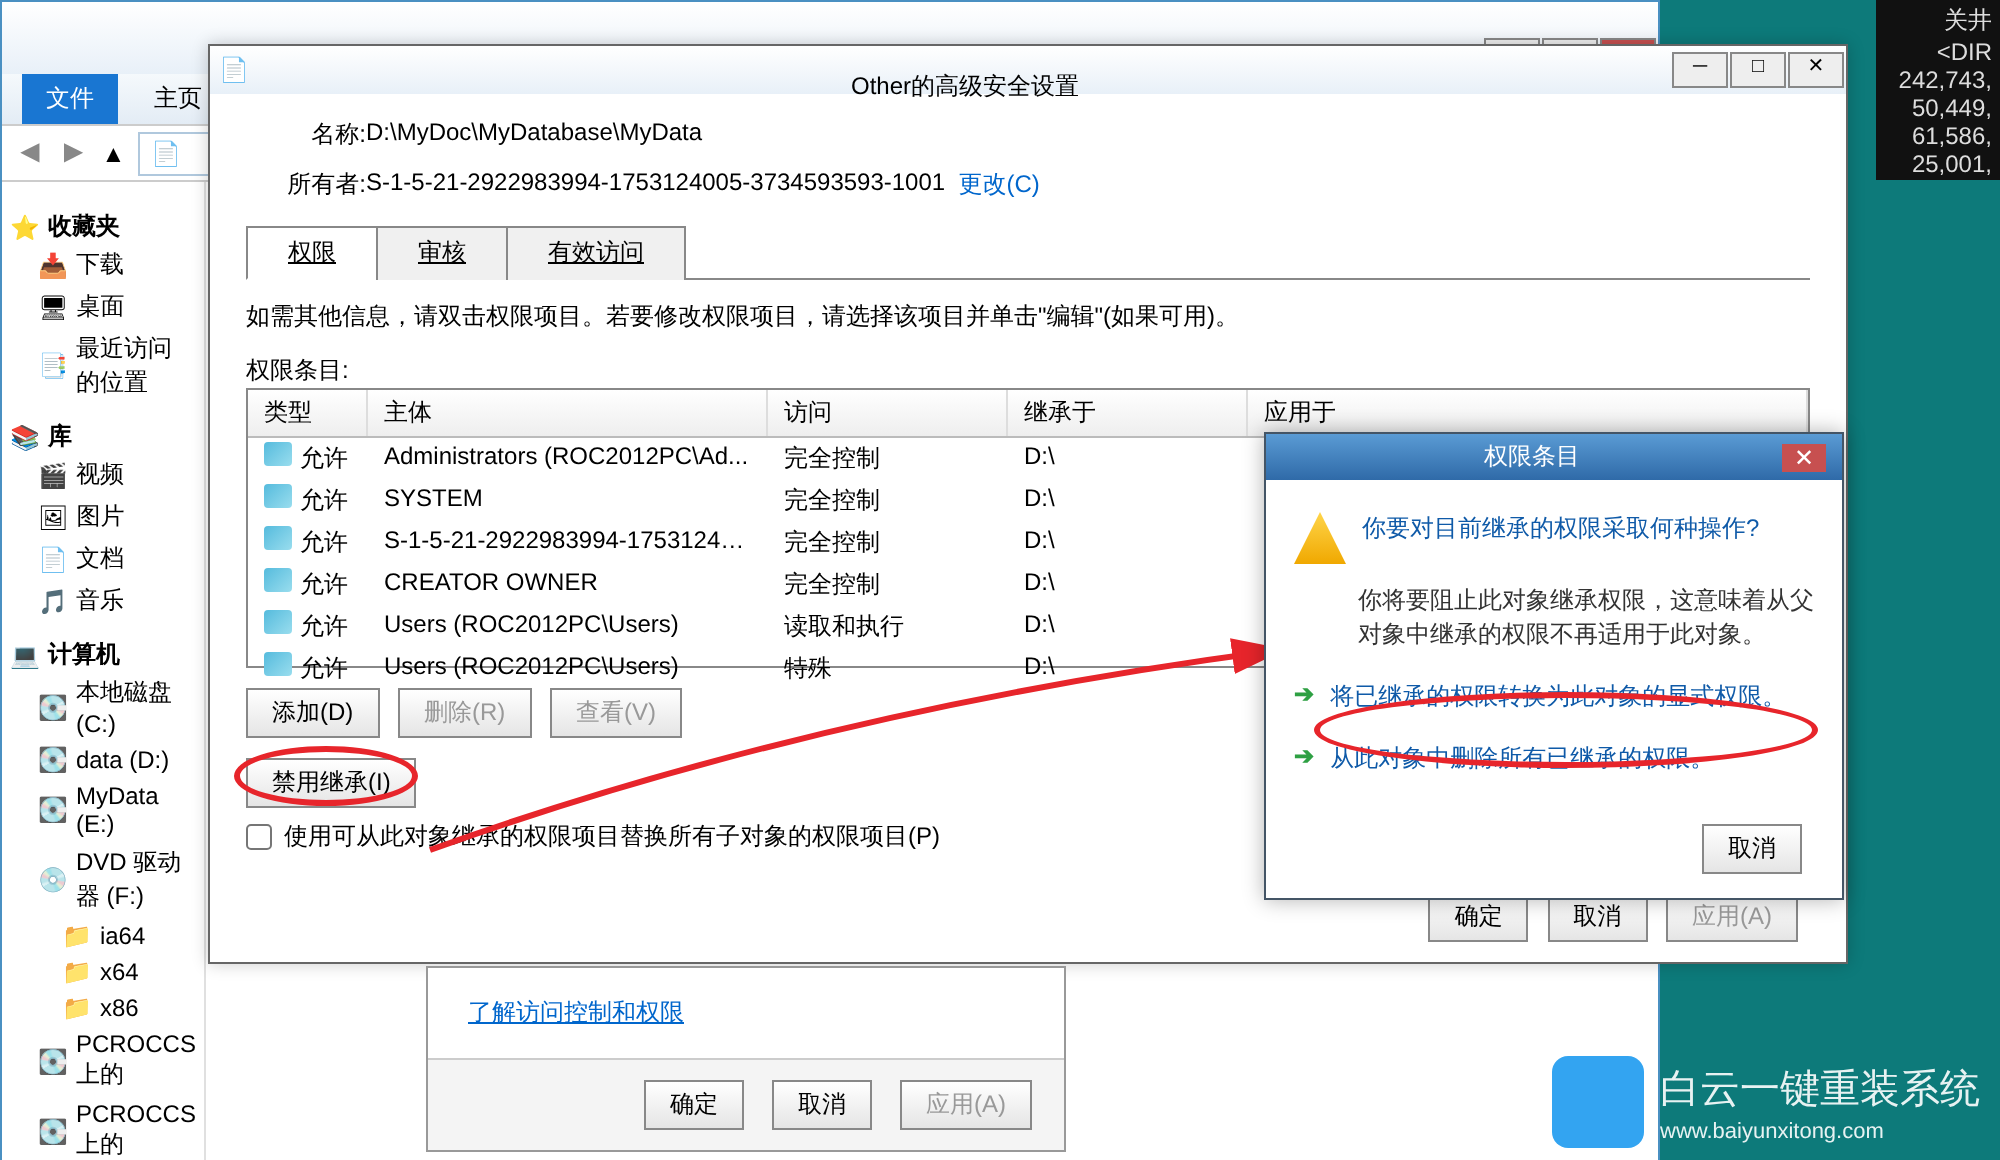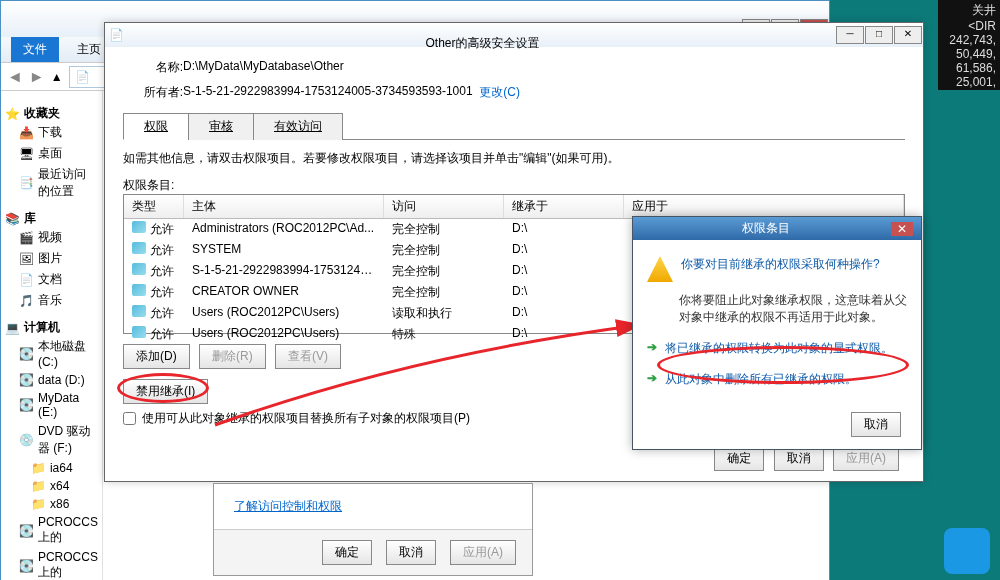--- a/index.html
+++ b/index.html
@@ -163,21 +163,21 @@
     <span class="adv-title">Other的高级安全设置</span>
     <div class="winbtns">
       <span class="winbtn">─</span>
       <span class="winbtn">□</span>
       <span class="winbtn">✕</span>
     </div>
   </div>
   <div class="adv-body">
     <div class="info-row">
       <span class="info-label">名称:</span>
-      <span>D:\MyData\MyDatabase\Other</span>
+      <span>D:\MyDoc\MyDatabase\MyData</span>
     </div>
     <div class="info-row">
       <span class="info-label">所有者:</span>
       <span>S-1-5-21-2922983994-1753124005-3734593593-1001</span>
       <span>&nbsp;&nbsp;</span>
       <span class="link">更改(C)</span>
     </div>
     <div class="tabs">
       <div class="tab active">权限</div>
       <div class="tab">审核</div>
@@ -302,13 +302,17 @@
   </div>
   <div class="props-btns">
     <span class="btn">确定</span>
     <span class="btn">取消</span>
     <span class="btn dis">应用(A)</span>
   </div>
 </div>
 
 <div class="watermark">
   <div class="logo"></div>
+  <div>
+    <span class="txt">白云一键重装系统</span>
+    <span class="sub">www.baiyunxitong.com</span>
+  </div>
 </div>
 
 </body></html>

